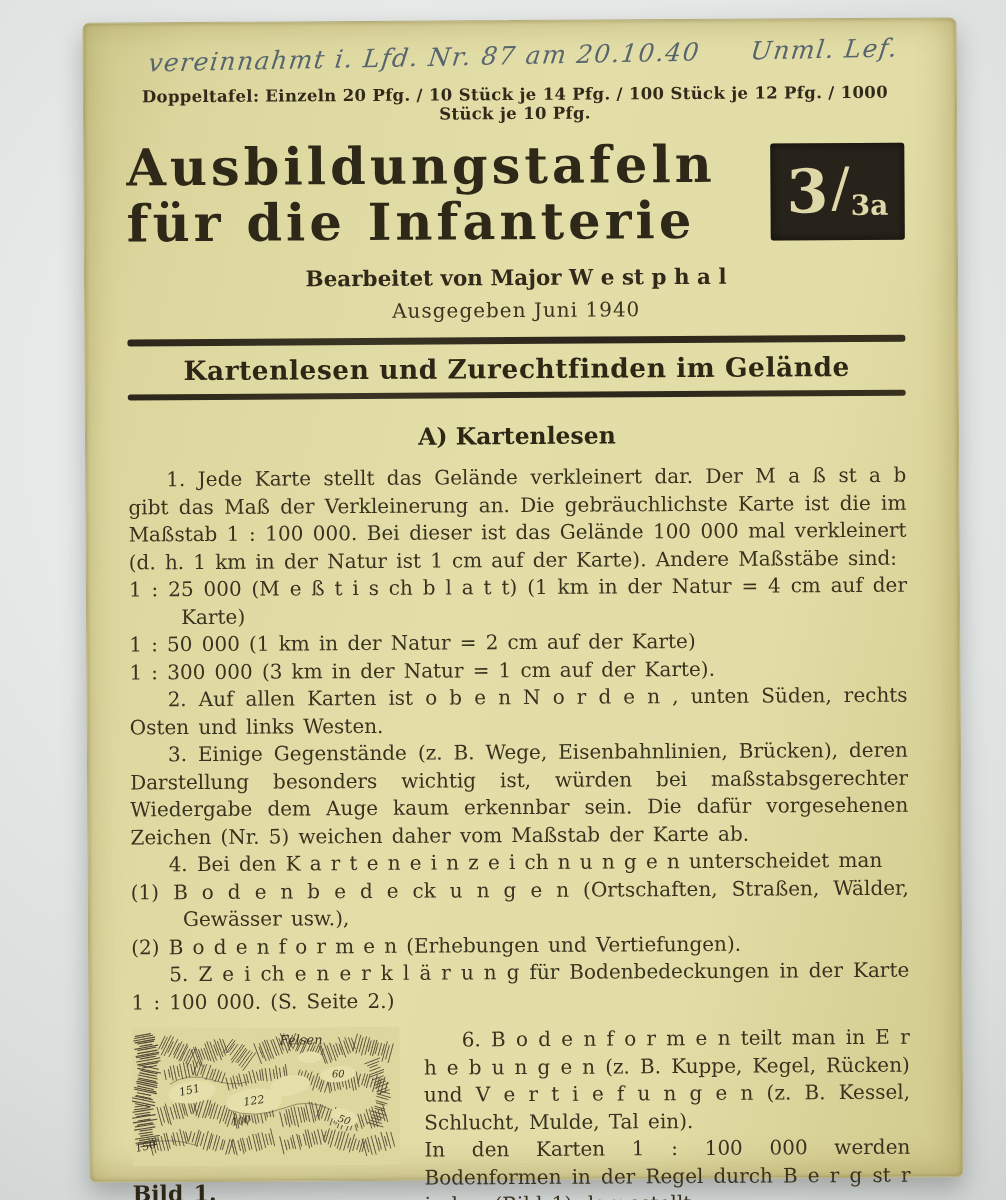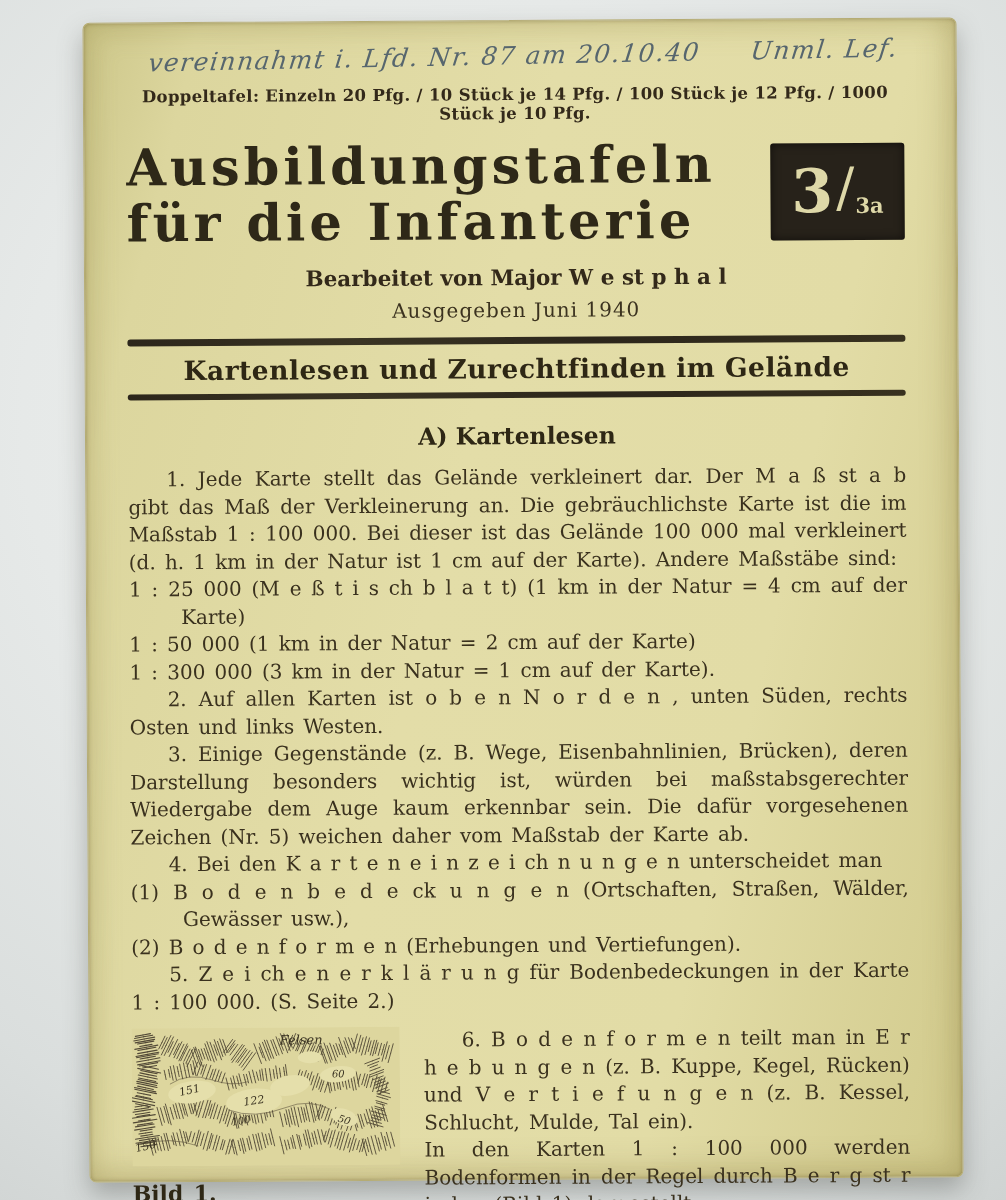--- a/index.html
+++ b/index.html
@@ -37,21 +37,21 @@
     letter-spacing:4px; color:#2e2818; white-space:nowrap;}
   .badge{
     width:134px; height:97px; margin-left:6px; align-self:center;
     background:#27221a; border-radius:3px;
     display:flex; align-items:center; justify-content:center;
     color:#ded8a8; font-weight:bold;
     box-shadow: inset 0 0 10px rgba(0,0,0,.6);
   }
   .badge .big{ font-size:60px; line-height:60px;}
   .badge .slash{ font-size:54px; font-weight:normal; margin:0 1px 0 3px; transform:translateY(-4px);}
-  .badge .small{ font-size:21px; transform:translateY(14px);}
+  .badge .small{ font-size:28px; transform:translateY(14px);}
   .byline{ text-align:center; font-weight:bold; font-size:21.5px; margin-top:16px; color:#33291a;}
   .issued{ text-align:center; font-size:20px; margin-top:8px; color:#3b321f; letter-spacing:1px;}
   .rule{ height:7px; background:linear-gradient(90deg,#2c261b,#3a3424 30%,#2c261b 60%,#38311f); border-radius:3px; }
   .rule1{ margin-top:15px;}
   .rule2{ height:6px; margin-top:8px;}
   .banner{ text-align:center; font-weight:bold; font-size:26.5px; margin-top:9px; color:#2e2715; letter-spacing:.5px;}
   .heading{ text-align:center; font-weight:bold; font-size:23.5px; margin-top:24px; color:#2e2715;}
   .body{ margin-top:14px; font-size:20px; line-height:27.5px; text-align:justify;
     word-spacing:.14em; color:#3a311e;}
   .p-indent{ text-indent:1.9em; }

